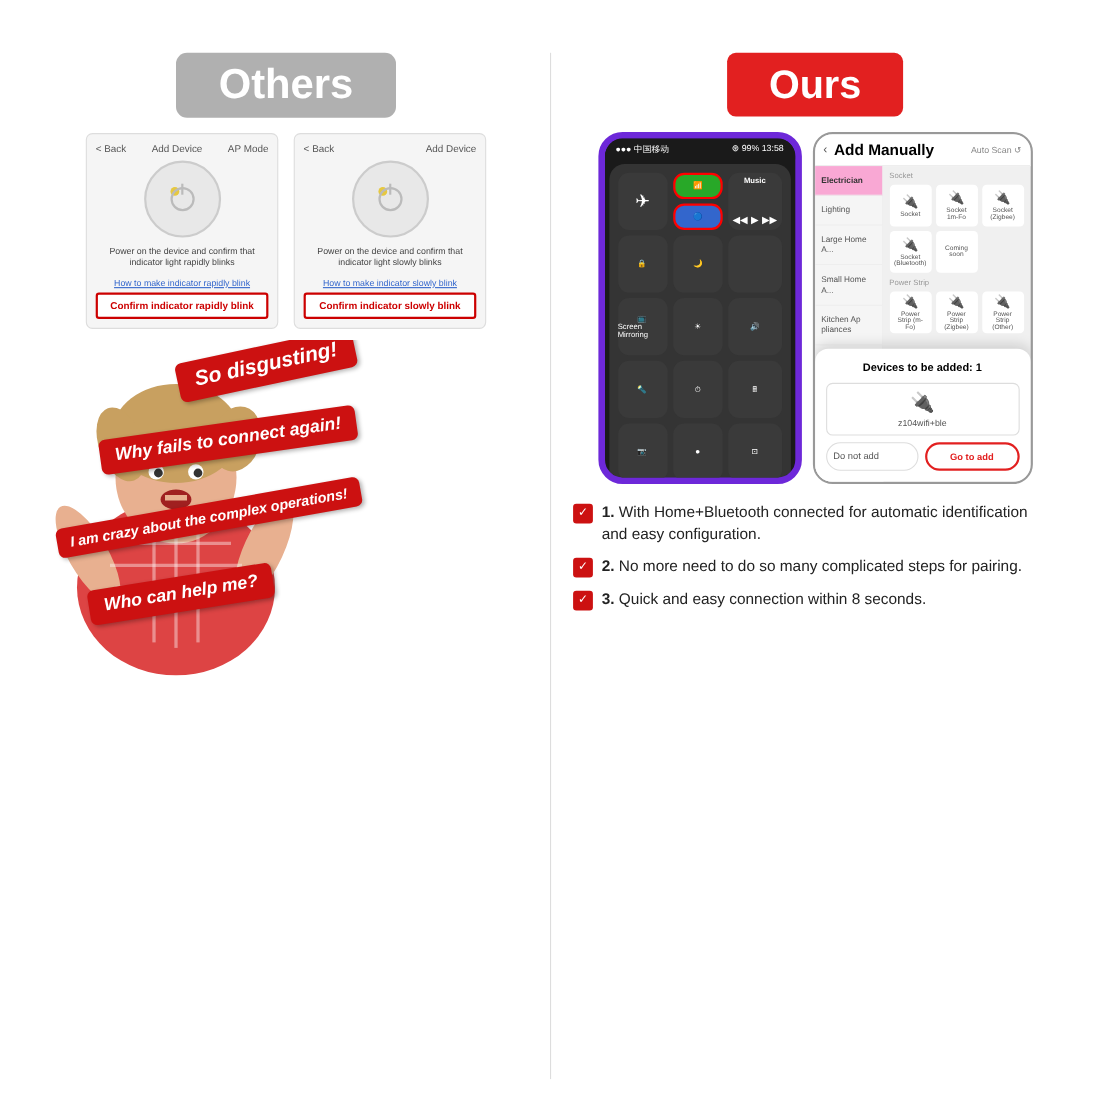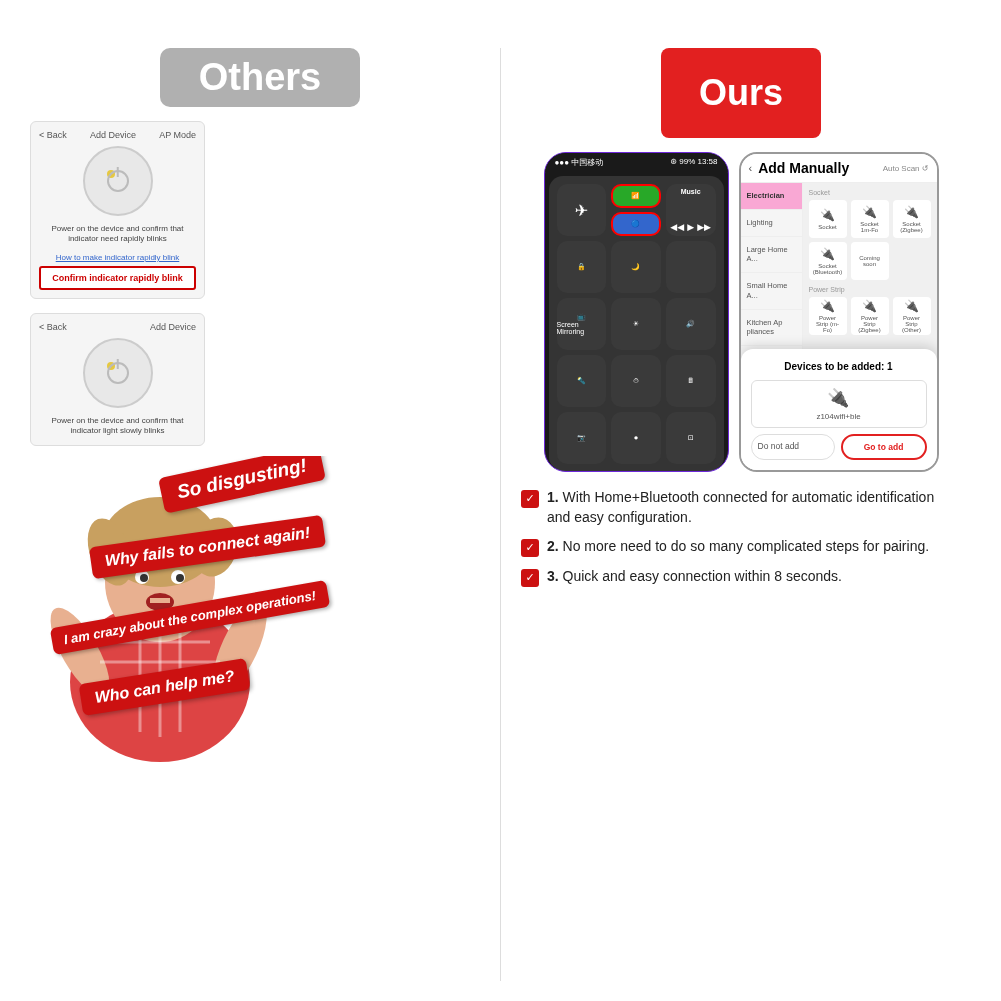--- a/index.html
+++ b/index.html
@@ -49,21 +49,20 @@
     .others-badge span {
       font-size: 38px;
       font-weight: 700;
       color: #fff;
     }
     .device-steps {
       display: flex;
       gap: 14px;
       justify-content: center;
       margin-bottom: 10px;
-      flex-direction: column;
     }
     .device-card {
       background: #f5f5f5;
       border: 1px solid #ddd;
       border-radius: 6px;
       width: 175px;
       padding: 8px;
     }
     .device-card-header {
       display: flex;
@@ -183,21 +182,21 @@
       flex: 1;
       display: flex;
       flex-direction: column;
     }
     .ours-badge {
       background: #e22020;
       border-radius: 8px;
       width: 160px;
       margin: 0 auto 14px auto;
       text-align: center;
-      padding: 24px 0;
+      padding: 8px 0;
     }
     .ours-badge span {
       font-size: 36px;
       font-weight: 700;
       color: #fff;
     }
     
     .phones-row {
       display: flex;
       gap: 10px;
@@ -205,21 +204,21 @@
       margin-bottom: 16px;
     }
     
     .phone-ios {
       width: 185px;
       height: 320px;
       background: #1a1a1a;
       border-radius: 22px;
       overflow: hidden;
       position: relative;
-      border: 1px solid #6d28d9;
+      border: 6px solid #6d28d9;
     }
     .ios-status {
       background: #1a1a1a;
       padding: 4px 10px;
       display: flex;
       justify-content: space-between;
       font-size: 8px;
       color: #fff;
     }
     .ios-control-center {
@@ -456,37 +455,41 @@
         <div class="device-card">
           <div class="device-card-header">
             <span>&lt; Back</span>
             <span>Add Device</span>
             <span>AP Mode</span>
           </div>
           <div class="device-circle">
             <div class="device-dot"></div>
             <div class="device-power"></div>
           </div>
-          <div class="device-card-text">Power on the device and confirm that indicator need rapidly blinks</div>
+          <div class="device-card-text">Power on the device and confirm that indicator light rapidly blinks</div>
           <div style="margin-top:8px;">
             <div class="confirm-link">How to make indicator rapidly blink</div>
             <div class="confirm-btn">Confirm indicator rapidly blink</div>
           </div>
         </div>
 
         <div class="device-card">
           <div class="device-card-header">
             <span>&lt; Back</span>
             <span>Add Device</span>
           </div>
           <div class="device-circle">
             <div class="device-dot"></div>
             <div class="device-power"></div>
           </div>
           <div class="device-card-text">Power on the device and confirm that indicator light slowly blinks</div>
+          <div style="margin-top:8px;">
+            <div class="confirm-link">How to make indicator slowly blink</div>
+            <div class="confirm-btn">Confirm indicator slowly blink</div>
+          </div>
         </div>
       </div>
 
       <div class="frustrated-container">
 
         <div class="person-svg-wrap">
           <svg viewBox="0 0 260 310" width="260" height="310" xmlns="http://www.w3.org/2000/svg">
 
             <ellipse cx="130" cy="230" rx="90" ry="80" fill="#d44"></ellipse>
 

